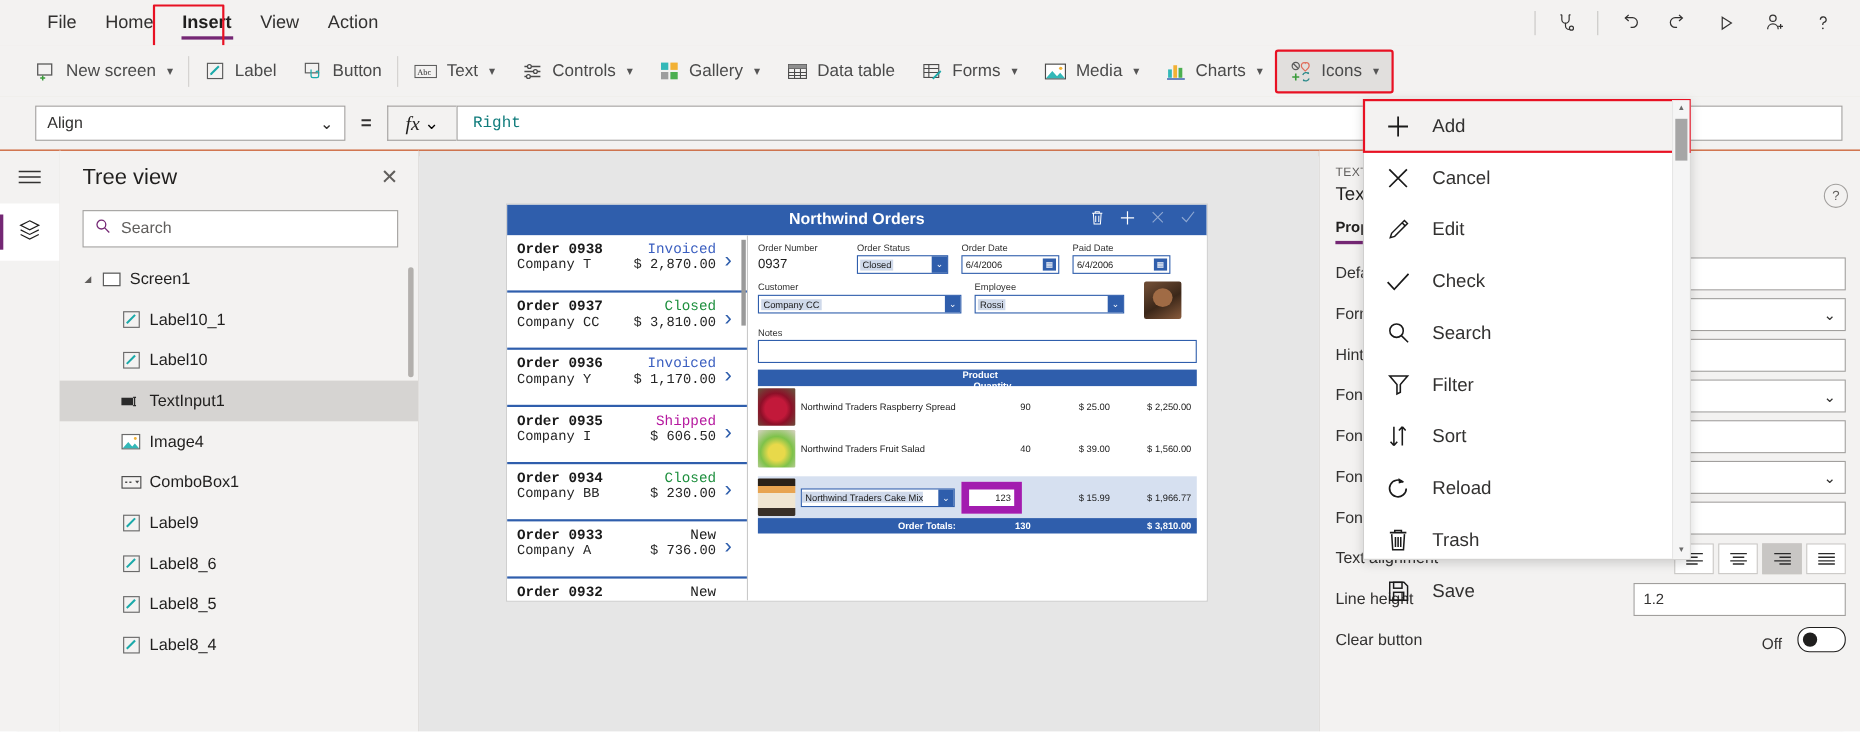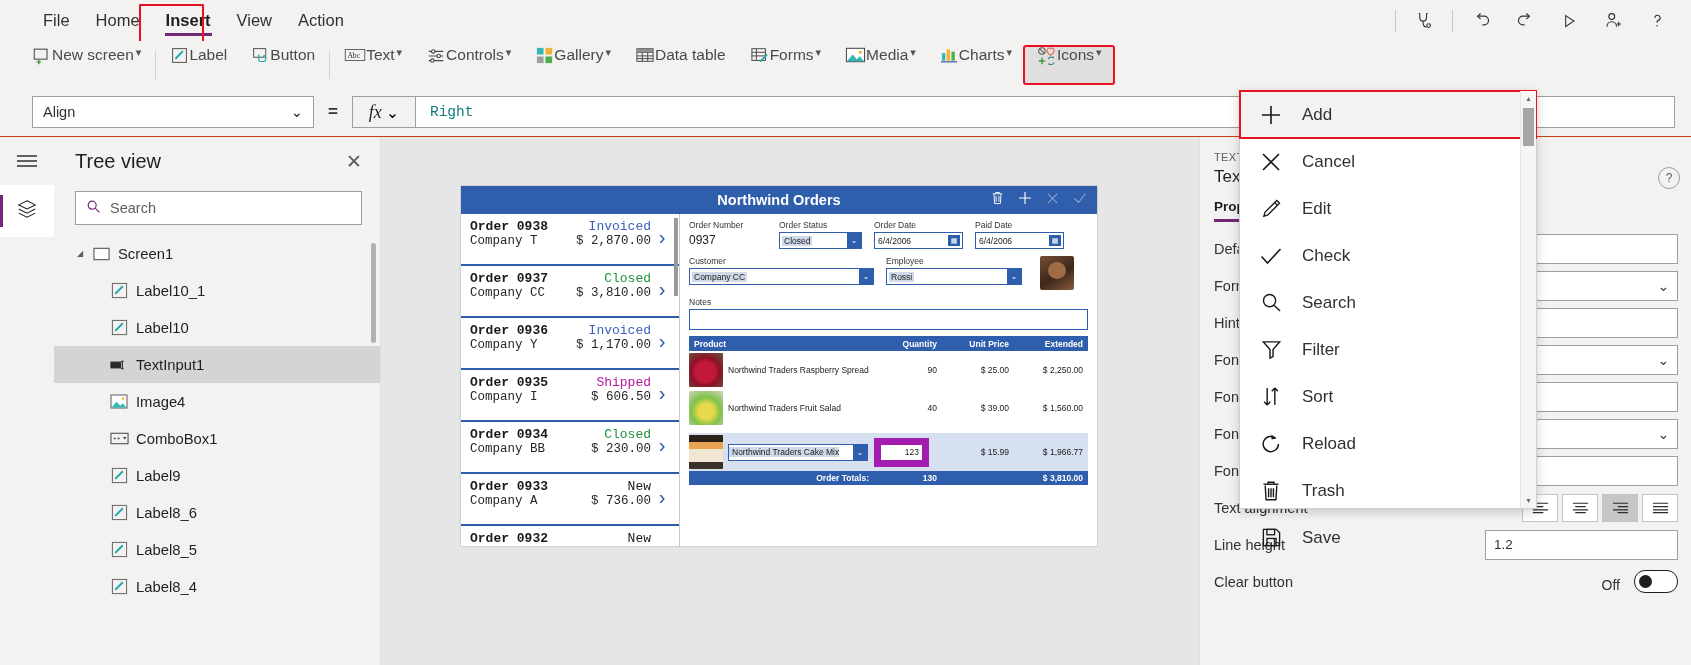--- a/index.html
+++ b/index.html
@@ -59,21 +59,21 @@
   
   .ribbon {
     position: absolute; left: 0; top: 41px;
     width: 1691px; height: 47px;
     background: #f3f2f1;
     border-bottom: 1px solid #e1dfdd;
     display: flex; align-items: center;
   }
   .ribbon-sep { width: 1px; height: 28px; background: #d2d0ce; margin: 0 2px; }
   .rib-btn {
-    display: flex; align-items: flex-start; gap: 0;
+    display: flex; align-items: center; gap: 8px;
     padding: 0 12px; height: 38px; cursor: pointer;
     font-size: 15.5px; color: #4a4a4a;
     white-space: nowrap;
     border-radius: 2px;
   }
   .rib-btn .cv { flex: 0 0 auto; display: flex; align-items: center; }
   .rib-btn .chev { font-size: 11px; color: #555; margin-left: 2px; }
   .rib-btn.selected {
     background: #e1dfdd;
     outline: 2px solid #e81123;
@@ -258,20 +258,21 @@
     content:""; position:absolute; left: 8px; top: 6px; width: 18px; height: 17px;
     background: #a06b45; border-radius: 50%;
   }
   .notes-box {
     height: 19px; border: 1px solid #2f5eac; background: #fff;
   }
   .grid-head {
     background: #2f5eac; color: #fff; height: 15px;
     display: flex; align-items: center; font-size: 8.5px; font-weight: bold;
     margin-top: 6px;
+    flex-direction: column;
   }
   .gcol-prod { flex: 1; padding-left: 5px; }
   .gcol-qty  { width: 62px; text-align: right; }
   .gcol-unit { width: 72px; text-align: right; }
   .gcol-ext  { width: 74px; text-align: right; padding-right: 5px; }
   .grid-row {
     display: flex; align-items: center; height: 38px;
     font-size: 8.5px; color: #1a1a1a;
   }
   .grid-row.selected { background: #d6e0f0; }

